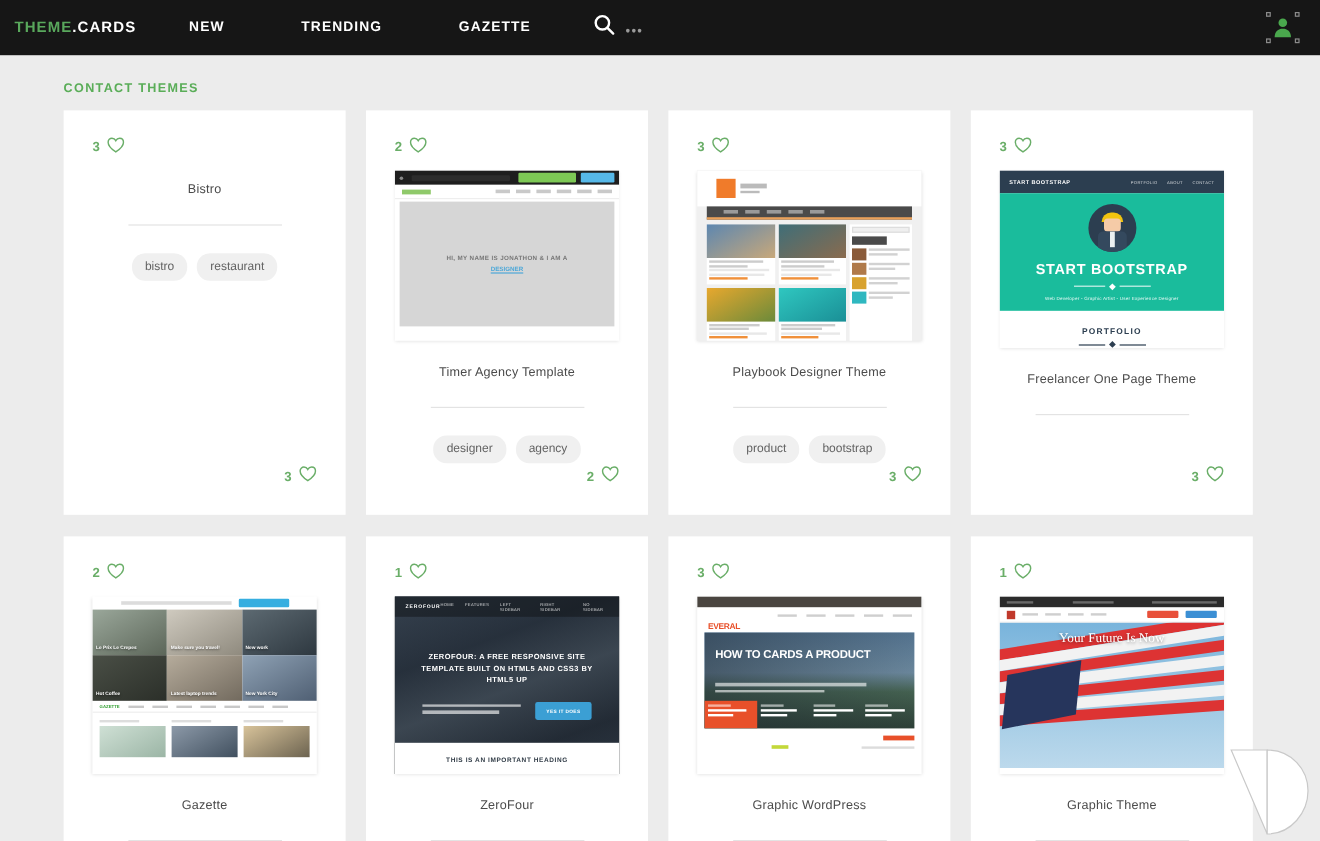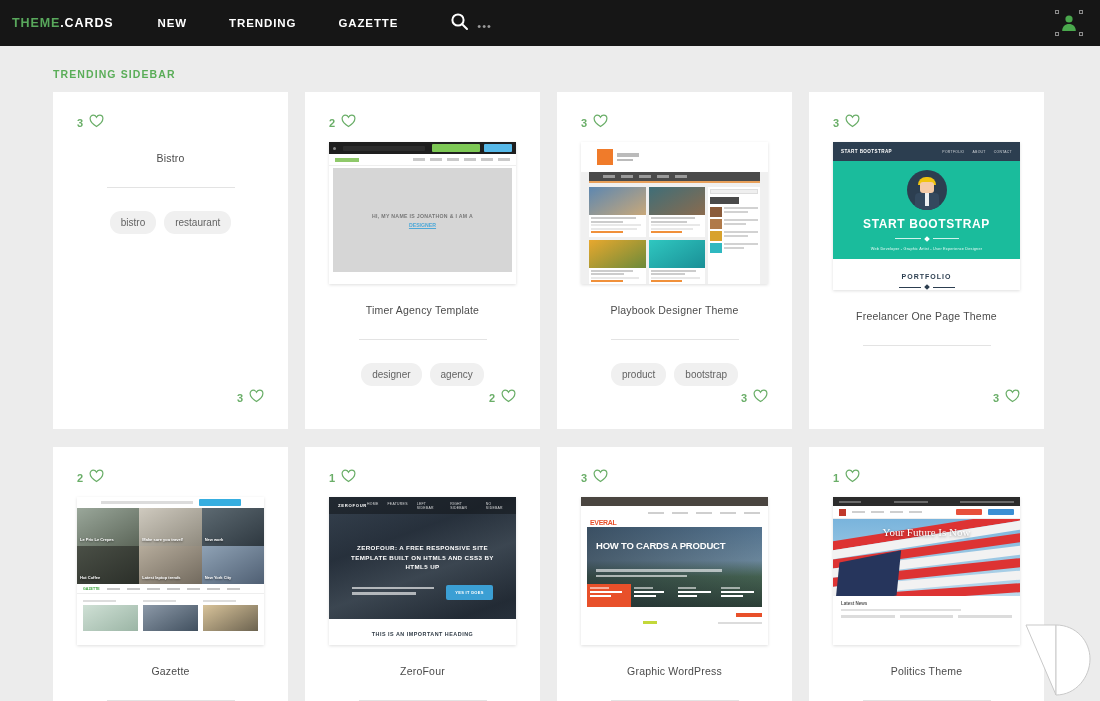--- a/index.html
+++ b/index.html
@@ -27,21 +27,21 @@
     letter-spacing: 0.9px;
     margin-right: 44px;
     white-space: nowrap;
   }
   .brand .b-green { color: #59a85c; }
   .brand .b-white { color: #ffffff; }
 
   .nav {
     display: flex;
     align-items: center;
-    gap: 42px;
+    gap: 64px;
   }
   .nav-item {
     color: #ffffff;
     font-size: 11.5px;
     font-weight: bold;
     letter-spacing: 0.9px;
     text-decoration: none;
     white-space: nowrap;
   }
 
@@ -341,21 +341,21 @@
   .t-ever .e-below .rgt i { display:block;height:2px;background:#dcdcdc;margin-top:5px;}
 
   .t-pol { background:#fff; }
   .t-pol .p-top { height:9px; background:#2b2b2b; display:flex; align-items:center; justify-content:space-between; padding:0 6px;}
   .t-pol .p-top i { height:2px;background:#6a6a6a;display:block;}
   .t-pol .p-nav { height:13px; display:flex; align-items:center; gap:6px; padding:0 6px; border-bottom:1px solid #eee;}
   .t-pol .p-nav .logo { width:7px;height:7px;background:#c0392b;}
   .t-pol .p-nav i { width:13px;height:2px;background:#cfcfcf;display:block;}
   .t-pol .p-nav .r1 { width:26px;height:6px;background:#e8503a;margin-left:auto;border-radius:1px;}
   .t-pol .p-nav .r2 { width:26px;height:6px;background:#3b8fd4;border-radius:1px;}
-  .t-pol .p-flag { height:77px; position:relative; overflow:hidden;
+  .t-pol .p-flag { height:121px; position:relative; overflow:hidden;
     background:linear-gradient(180deg,#79b4dc 0%,#9ec9e4 55%,#bcd9ec 100%);}
   .t-pol .stripe { position:absolute; height:9px; left:-6%; width:115%;
     background:#d33; transform-origin:left center;}
   .t-pol .stripe.w { background:#f2f2f2; }
   .t-pol .canton { position:absolute; left:4px; top:38px; width:62px; height:44px;
     background:#26355c; transform:skewY(-17deg) rotate(6deg); }
   .t-pol .p-h { position:absolute; left:0; right:0; top:7px; text-align:center; color:#fff;
     font-family:"Liberation Serif", serif; font-size:11px; line-height:1.25;
     text-shadow:0 1px 3px rgba(0,0,0,.45); z-index:5;}
   .t-pol .p-latest { padding:5px 8px 0 8px; }
@@ -405,21 +405,21 @@
     </span>
     <span class="handle h-tl"></span>
     <span class="handle h-tr"></span>
     <span class="handle h-bl"></span>
     <span class="handle h-br"></span>
   </div>
 </div>
 
 <div class="page">
 
-  <div class="section-title">TRENDING SIDEBAR</div>
+  <div class="section-title">CONTACT THEMES</div>
 
   <div class="grid">
 
     <div class="card card-r1">
       <div class="like-top">
         <span class="like-count">3</span>
         <span class="heart">
           <svg width="15" height="14" viewBox="0 0 15 14">
               <path d="M7.5 12.6 C7.5 12.6 1.1 8.6 1.1 4.6 C1.1 2.5 2.6 1.2 4.3 1.2 C5.7 1.2 6.9 2.1 7.5 3.2 C8.1 2.1 9.3 1.2 10.7 1.2 C12.4 1.2 13.9 2.5 13.9 4.6 C13.9 8.6 7.5 12.6 7.5 12.6 Z" fill="none" stroke="#6aae68" stroke-width="1.2"></path>
             </svg>
@@ -863,21 +863,21 @@
         <div class="p-latest">
           <b>Latest News</b>
           <i></i>
         </div>
         <div class="p-lines">
             <i></i>
             <i></i>
             <i></i>
           </div>
       </div>
-      <div class="card-title">Politics Theme</div>
+      <div class="card-title">Graphic Theme</div>
       <div class="divider"></div>
 
     </div>
 
   </div>
 </div>
 
 <svg class="curl" viewBox="0 0 96 86">
   <path d="M22 10 L52 80 L52 10 Z" fill="#ffffff" stroke="#c9c9c9" stroke-width="1"></path>
   <path d="M52 10 C72 10 86 26 86 44 C86 62 72 80 52 80 Z" fill="#ffffff" stroke="#c9c9c9" stroke-width="1"></path>

